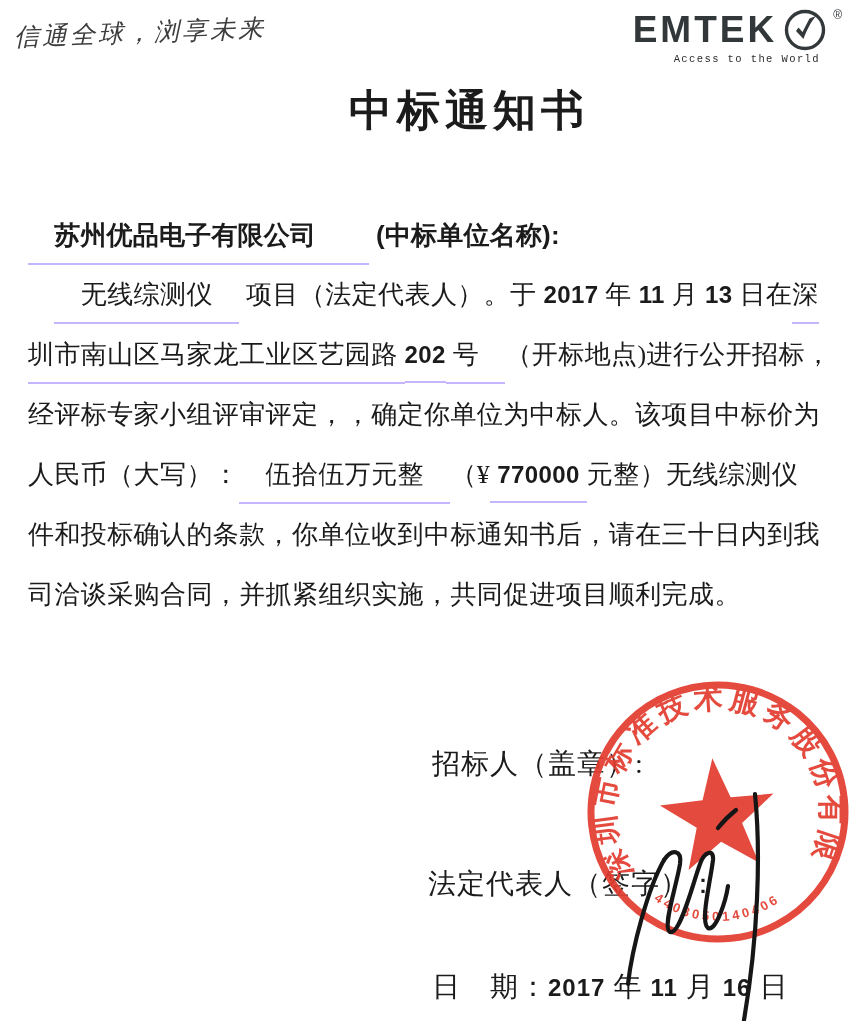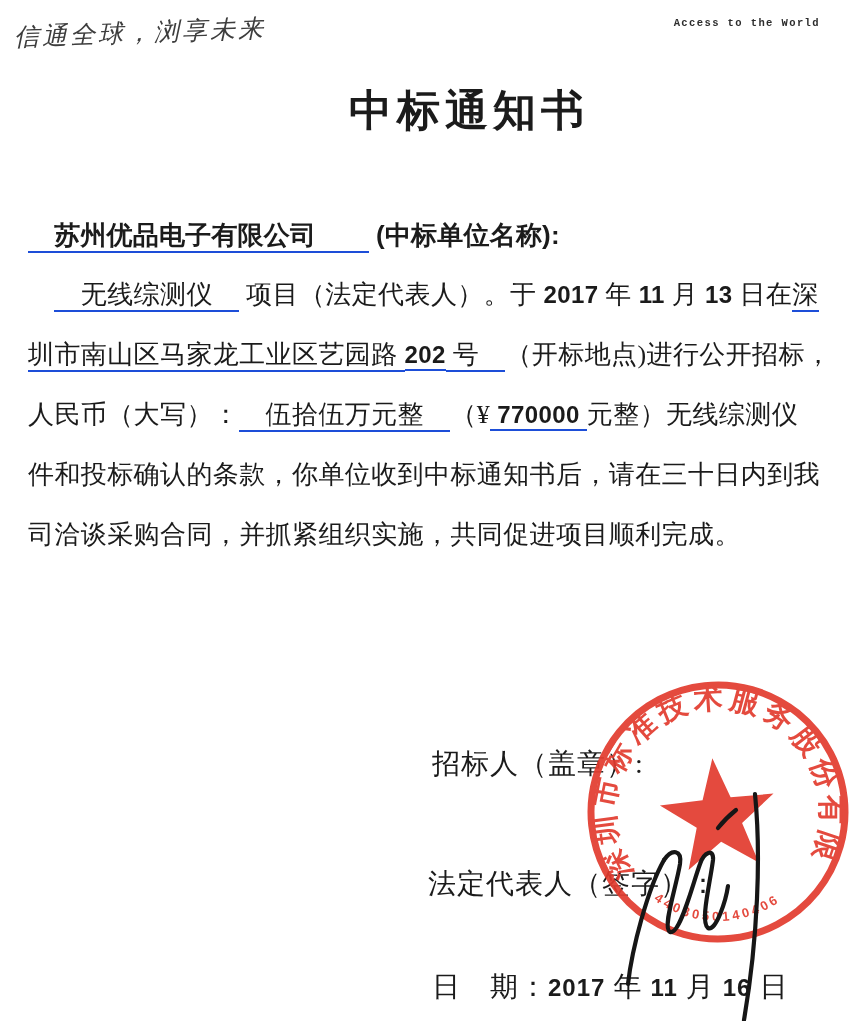--- a/index.html
+++ b/index.html
@@ -15,33 +15,33 @@
     font-family:"DejaVu Sans",sans-serif;
   }
   .logo{position:absolute;right:8px;top:6px;width:230px;}
   .logo-row{display:flex;align-items:center;justify-content:flex-end;gap:5px;}
   .brand{
     font-family:"Liberation Sans",sans-serif;font-weight:700;font-size:37px;
     letter-spacing:3px;color:#32373a;line-height:1;
   }
   .regmark{font-family:"Liberation Sans",sans-serif;font-size:12px;color:#32373a;align-self:flex-start;margin-top:2px;}
   .tagline{
-    font-family:"Liberation Mono",monospace;font-size:10.5px;font-weight:700;
-    letter-spacing:1.4px;color:#2d2d2d;text-align:right;padding-right:22px;margin-top:11px;
+    font-family:"Liberation Mono",monospace;font-size:10.5px;font-weight:400;
+    letter-spacing:1.4px;color:#2d2d2d;text-align:right;padding-right:22px;margin-top:1px;
   }
   
   .title{
     position:absolute;top:82px;left:0;width:100%;text-align:center;
     font-size:43px;font-weight:700;letter-spacing:5px;margin-left:44px;
   }
   
   .body-lines{position:absolute;left:28px;top:205px;width:800px;font-size:26px;letter-spacing:0.4px;}
   .line{line-height:60px;height:60px;white-space:pre;}
   .line.hei{font-family:"Liberation Sans",sans-serif;font-weight:600;letter-spacing:0.2px;}
-  .u{border-bottom:2px solid #1d4ed8;padding-bottom:1px;}
+  .u{border-bottom:2px solid #c4b5fd;padding-bottom:13px;}
   .num{font-family:"Liberation Sans",sans-serif;font-weight:700;font-size:24px;}
   
   .flabel{position:absolute;font-size:28px;letter-spacing:1px;white-space:pre;}
   .bidder-label{left:432px;top:745px;text-align:right;}
   .rep-label{left:428px;top:865px;}
   .date-line{left:432px;top:968px;}
   
   .seal{position:absolute;left:584px;top:678px;width:268px;height:268px;transform:rotate(-6deg);opacity:0.92;}
   .seal text{fill:#e23b2e;}
   .ring-text{font-size:29px;font-weight:600;letter-spacing:5px;font-family:"Liberation Serif",serif;}
@@ -50,29 +50,38 @@
   .signature{position:absolute;left:598px;top:788px;width:210px;height:240px;}
 </style>
 </head>
 <body>
 
 <div class="page">
 
   <div class="slogan">信通全球，浏享未来</div>
 
   <div class="logo">
+    <div class="logo-row">
+      <span class="brand">EMTEK</span>
+      <svg width="46" height="46" viewBox="0 0 46 46">
+        <circle cx="23" cy="24" r="18.5" fill="none" stroke="#33383b" stroke-width="3.4"></circle>
+        <path d="M 14 25 L 21.5 33 C 24 26 28.5 16 34 10 L 27.5 12.5 L 20.5 26 L 16.5 21.5 Z" fill="#33383b"></path>
+      </svg>
+      <span class="regmark">®</span>
+    </div>
     <div class="tagline">Access to the World</div>
   </div>
 
   <div class="title">中标通知书</div>
 
   <div class="body-lines">
       <div class="line hei"><span class="u">　苏州优品电子有限公司　　</span><span> (中标单位名称):</span></div>
       <div class="line"><span>　</span><span class="u">　无线综测仪　</span><span> 项目（法定代表人）。于 </span><span class="num">2017</span><span> 年 </span><span class="num">11</span><span> 月 </span><span class="num">13</span><span> 日在</span><span class="u">深</span></div>
       <div class="line"><span class="u">圳市南山区马家龙工业区艺园路 </span><span class="u num">202</span><span class="u"> 号　</span><span>（开标地点)进行公开招标，</span></div>
+      <div class="line"><span>经评标专家小组评审评定，，确定你单位为中标人。该项目中标价为</span></div>
       <div class="line"><span>人民币（大写）：</span><span class="u">　伍拾伍万元整　</span><span>（¥</span><span class="u num"> 770000 </span><span>元整）无线综测仪</span></div>
       <div class="line"><span>件和投标确认的条款，你单位收到中标通知书后，请在三十日内到我</span></div>
       <div class="line"><span>司洽谈采购合同，并抓紧组织实施，共同促进项目顺利完成。</span></div>
     </div>
 
   <div class="flabel bidder-label">招标人（盖章）:</div>
   <div class="flabel rep-label">法定代表人（签字）：</div>
   <div class="flabel date-line"><span>日　期：</span><span class="num">2017</span><span> 年 </span><span class="num">11</span><span> 月 </span><span class="num">16</span><span> 日</span></div>
 
   <div class="seal">

